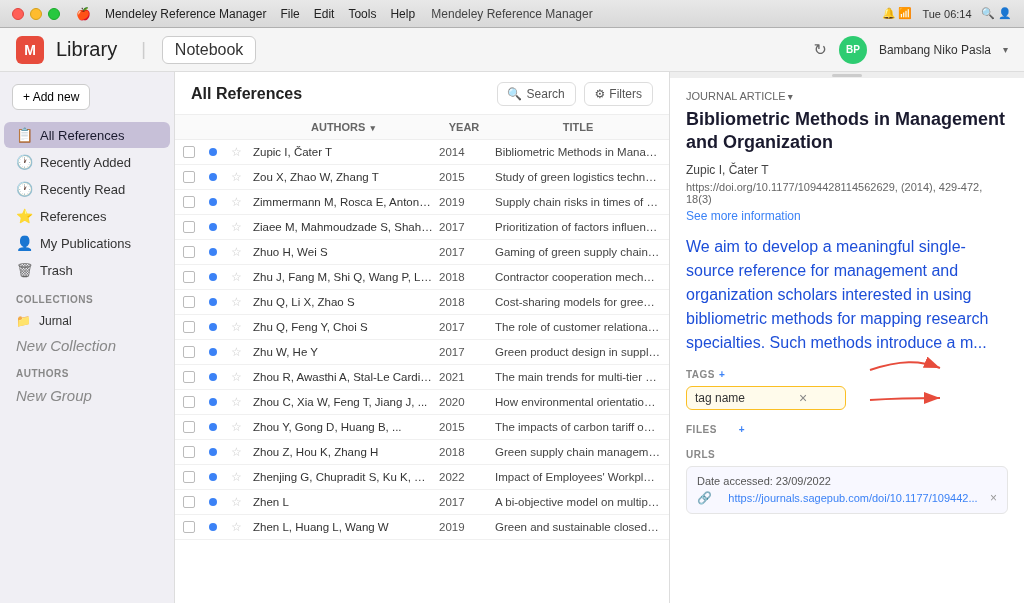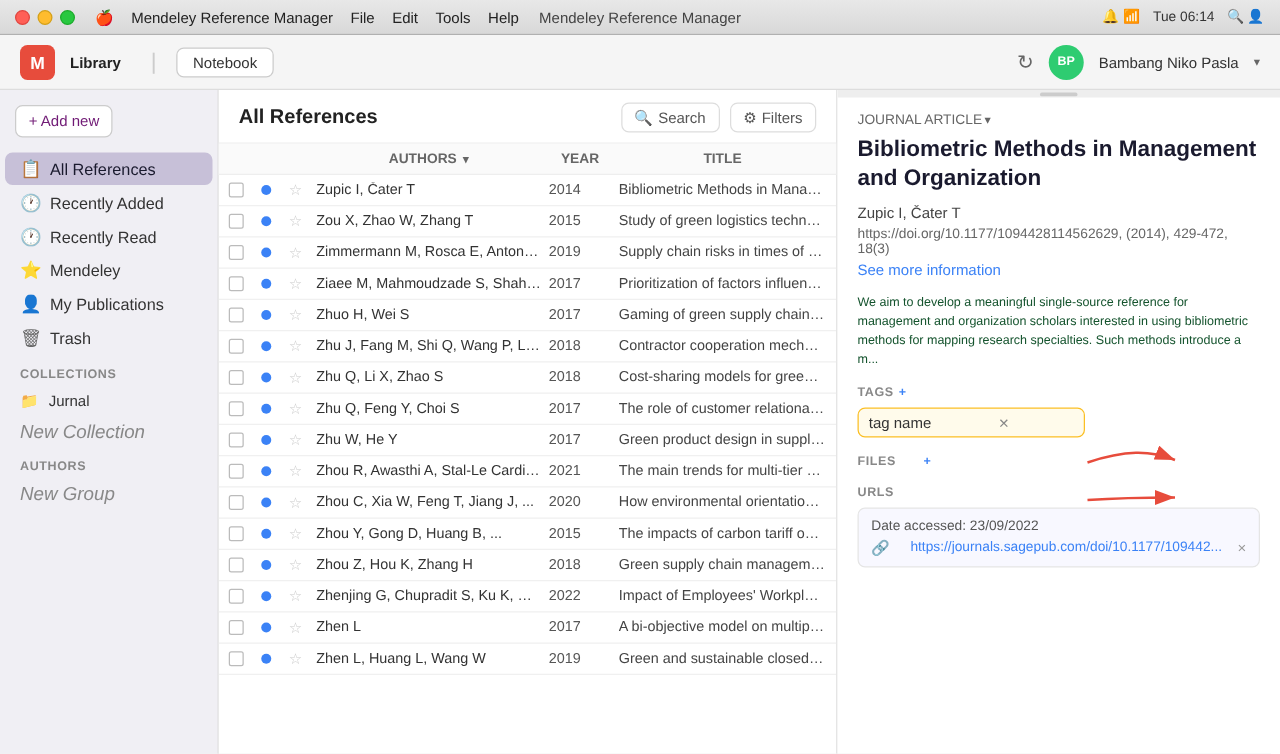--- a/index.html
+++ b/index.html
@@ -31,28 +31,28 @@
     .toolbar {
       height: 44px;
       background: #f5f5f5;
       border-bottom: 1px solid #ddd;
       display: flex;
       align-items: center;
       padding: 0 16px;
       gap: 12px;
     }
     .toolbar-logo { width: 28px; height: 28px; background: #e74c3c; border-radius: 6px; display: flex; align-items: center; justify-content: center; color: white; font-weight: bold; font-size: 14px; }
-    .toolbar-library { font-size: 12px; font-weight: 700; color: #222; margin-right: 8px; }
+    .toolbar-library { font-size: 20px; font-weight: 400; color: #222; margin-right: 8px; }
     .toolbar-sep { color: #ccc; font-size: 18px; margin: 0 4px; }
     .toolbar-notebook-btn {
       background: white;
       border: 1px solid #ccc;
       border-radius: 6px;
       padding: 4px 12px;
-      font-size: 12px;
+      font-size: 16px;
       cursor: pointer;
       color: #333;
     }
     .toolbar-right { margin-left: auto; display: flex; align-items: center; gap: 12px; }
     .refresh-btn { color: #666; font-size: 16px; cursor: pointer; }
     .user-badge { width: 28px; height: 28px; background: #2ecc71; border-radius: 50%; display: flex; align-items: center; justify-content: center; color: white; font-size: 10px; font-weight: bold; }
     .user-name { font-size: 12px; color: #333; }
 
     
     .main { display: flex; height: calc(603px - 28px - 44px); }
@@ -67,21 +67,21 @@
       overflow-y: auto;
     }
     .add-new-btn {
       margin: 4px 12px 12px;
       background: white;
       border: 1px solid #ccc;
       border-radius: 6px;
       padding: 5px 10px;
       font-size: 12px;
       cursor: pointer;
-      color: #701a75;
+      color: #000000;
       display: flex;
       align-items: center;
       gap: 4px;
     }
     .sidebar-item {
       display: flex;
       align-items: center;
       gap: 8px;
       padding: 5px 12px;
       cursor: pointer;
@@ -202,30 +202,30 @@
       margin-bottom: 6px;
       display: flex;
       align-items: center;
       gap: 2px;
     }
     .detail-title { font-size: 18px; font-weight: 700; color: #1a1a2e; line-height: 1.3; margin-bottom: 8px; }
     .detail-authors { font-size: 12px; color: #444; margin-bottom: 4px; }
     .detail-doi { font-size: 11px; color: #666; margin-bottom: 4px; }
     .detail-see-more { font-size: 12px; color: #3b82f6; cursor: pointer; margin-bottom: 12px; }
     .detail-section-header { font-size: 10px; font-weight: 700; color: #888; letter-spacing: 0.5px; margin-bottom: 6px; display: flex; align-items: center; gap: 4px; }
-    .detail-abstract { font-size: 10px; color: #14532d; line-height: 1.5; margin-bottom: 8px; }
+    .detail-abstract { font-size: 16px; color: #1d4ed8; line-height: 1.5; margin-bottom: 8px; }
     .detail-tag-input-container {
       display: flex;
       align-items: center;
       border: 1px solid #fbbf24;
       border-radius: 6px;
       padding: 3px 8px;
       background: #fffbeb;
       margin-bottom: 12px;
-      width: 182px;
+      width: 160px;
     }
     .detail-tag-input { border: none; background: transparent; outline: none; font-size: 12px; color: #333; width: 100px; }
     .detail-tag-close { color: #888; cursor: pointer; font-size: 14px; margin-left: 4px; }
     .detail-section { margin-bottom: 14px; }
     .detail-files-header { font-size: 10px; font-weight: 700; color: #888; letter-spacing: 0.5px; margin-bottom: 6px; display: flex; gap: 22px; }
     .detail-urls-header { font-size: 10px; font-weight: 700; color: #888; letter-spacing: 0.5px; margin-bottom: 6px; }
     .detail-url-card { background: #f8f8ff; border: 1px solid #e5e5e5; border-radius: 6px; padding: 8px 10px; font-size: 11px; color: #444; }
     .detail-url-link { color: #3b82f6; font-size: 11px; white-space: nowrap; overflow: hidden; text-overflow: ellipsis; max-width: 260px; display: block; }
     .detail-url-close { color: #999; cursor: pointer; font-size: 12px; }
     .detail-url-row { display: flex; align-items: center; justify-content: space-between; }
@@ -295,21 +295,21 @@
     <div class="sidebar-item">
       <span class="sidebar-icon">🕐</span>
       <span>Recently Added</span>
     </div>
     <div class="sidebar-item">
       <span class="sidebar-icon">🕐</span>
       <span>Recently Read</span>
     </div>
     <div class="sidebar-item">
       <span class="sidebar-icon">⭐</span>
-      <span>Mendeley</span>
+      <span>References</span>
     </div>
     <div class="sidebar-item">
       <span class="sidebar-icon">👤</span>
       <span>My Publications</span>
     </div>
     <div class="sidebar-item">
       <span class="sidebar-icon">🗑</span>
       <span>Trash</span>
     </div>
 

